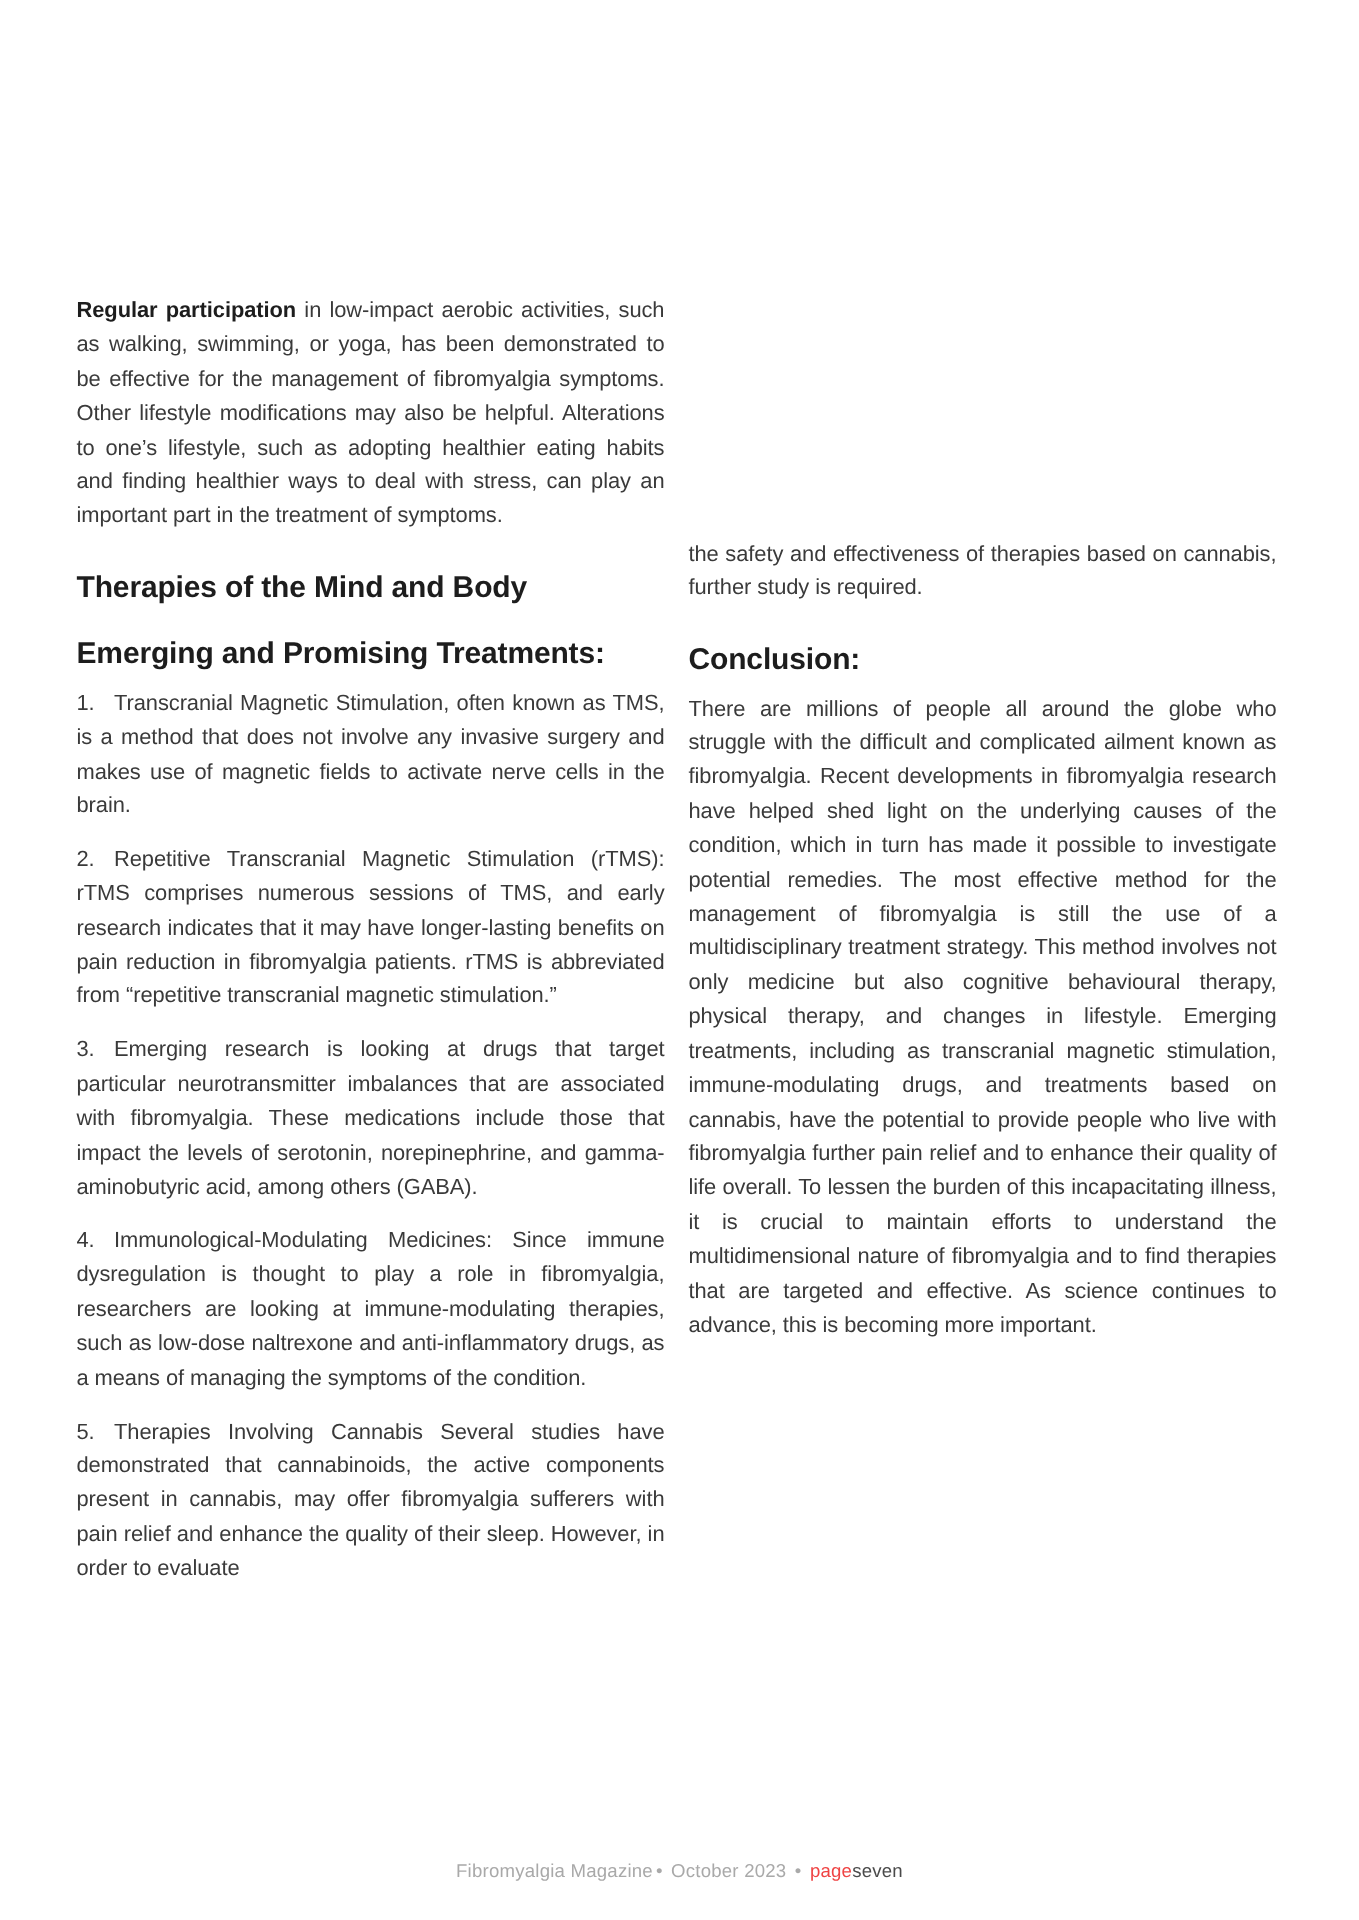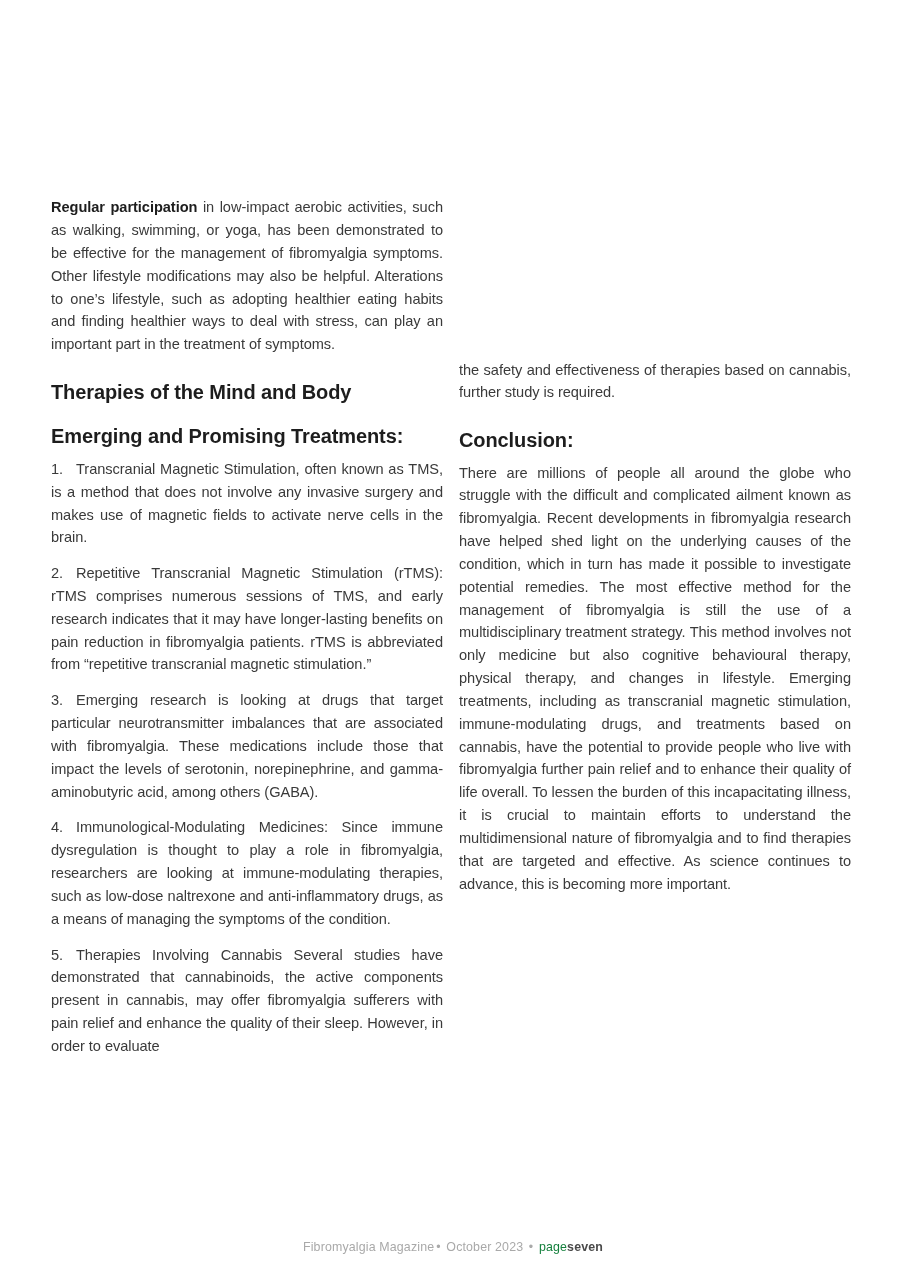--- a/index.html
+++ b/index.html
@@ -92,25 +92,25 @@
     font-size: 12.4px;
     color: #a9a9a9;
     letter-spacing: 0.15px;
     white-space: nowrap;
   }
   .footer .sep {
     color: #a9a9a9;
     padding: 0 2px;
   }
   .footer .pageword {
-    color: #15803d;
+    color: #ef4444;
   }
   .footer .pagenum {
     color: #4a4a4a;
-    font-weight: bold;
+    font-weight: normal;
     margin-top: 12px;
   }
 </style>
 </head>
 <body>
 
 <div class="page">
 
   <div class="columns">
 

